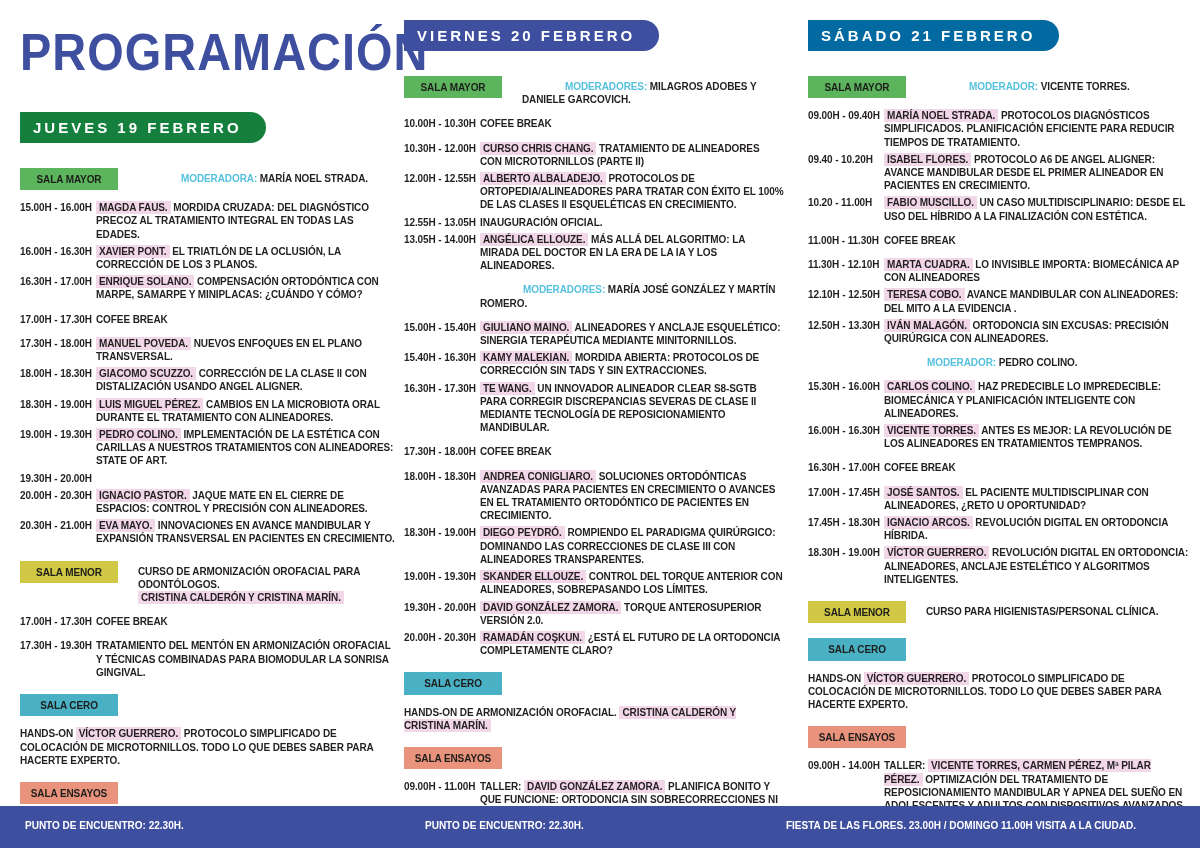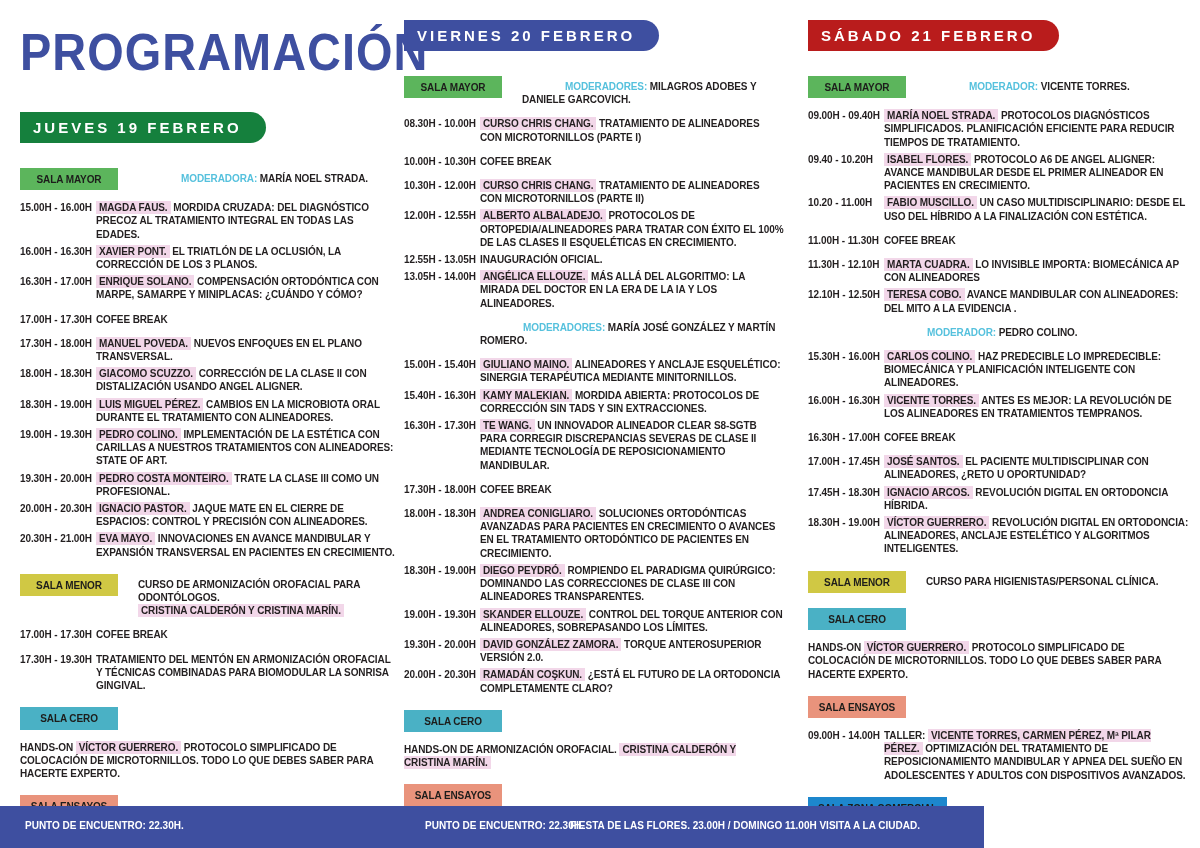--- a/index.html
+++ b/index.html
@@ -41,21 +41,21 @@
     padding:5px 10px 4px 10px; color:#1d1d1b; font-size:10px;
   }
   .room-text { flex:1; padding-left:20px; padding-top:4px; }
   .fulltext { margin-top:8px; }
 
   .t-plain { }
   .t-hl { background:#f2d7e9; padding:1px 3px 1px 3px; }
   .t-cyan { color:#56c1dd;margin-left:43px; }
 
   .footer-bar {
-    position:absolute; left:0; top:806px; width:984px; height:42px;
+    position:absolute; left:0; top:806px; width:1200px; height:42px;
     background:#3e4fa0; color:#ffffff;
   }
   .footer-note { position:absolute; top:14px; font-size:10px; letter-spacing:0; white-space:nowrap; }
   .footer-note.f-left { left:25px; }
   .footer-note.f-center { left:425px; }
   .footer-note.f-right { right:64px; }
 </style>
 </head>
 <body>
 
@@ -95,21 +95,20 @@
         <div class=" row session">
           <span class="time">18.30H - 19.00H</span>
           <span class="body"><span class="t-hl">LUIS MIGUEL PÉREZ.</span><span class="t-plain"> CAMBIOS EN LA MICROBIOTA ORAL DURANTE EL TRATAMIENTO CON ALINEADORES.</span></span>
         </div>
         <div class=" row session">
           <span class="time">19.00H - 19.30H</span>
           <span class="body"><span class="t-hl">PEDRO COLINO.</span><span class="t-plain"> IMPLEMENTACIÓN DE LA ESTÉTICA CON CARILLAS A NUESTROS TRATAMIENTOS CON ALINEADORES: STATE OF ART.</span></span>
         </div>
         <div class=" row session">
           <span class="time">19.30H - 20.00H</span>
-          <span class="body"><span class="t-hl">PEDRO COSTA MONTEIRO.</span><span class="t-plain"> TRATE LA CLASE III COMO UN PROFESIONAL.</span></span>
         </div>
         <div class=" row session">
           <span class="time">20.00H - 20.30H</span>
           <span class="body"><span class="t-hl">IGNACIO PASTOR.</span><span class="t-plain"> JAQUE MATE EN EL CIERRE DE ESPACIOS: CONTROL Y PRECISIÓN CON ALINEADORES.</span></span>
         </div>
         <div class=" row session">
           <span class="time">20.30H - 21.00H</span>
           <span class="body"><span class="t-hl">EVA MAYO.</span><span class="t-plain"> INNOVACIONES EN AVANCE MANDIBULAR Y EXPANSIÓN TRANSVERSAL EN PACIENTES EN CRECIMIENTO.</span></span>
         </div>
         <div class=" row room-row">
@@ -134,24 +133,20 @@
       </div>
   </div>
   <div class="col col-1">
     <div><span class="day-pill" style="background: rgb(62, 79, 160);">VIERNES 20 FEBRERO</span></div>
     <div class="items">
         <div class=" row room-row">
           <span class="room-tag" style="background: rgb(92, 181, 92);">SALA MAYOR</span>
           <span class="room-text"><span class="t-cyan">MODERADORES: </span><span class="t-plain">MILAGROS ADOBES Y DANIELE GARCOVICH.</span></span>
         </div>
         <div class="sp row session">
-          <span class="time">08.30H - 10.00H</span>
-          <span class="body"><span class="t-hl">CURSO CHRIS CHANG.</span><span class="t-plain"> TRATAMIENTO DE ALINEADORES CON MICROTORNILLOS (PARTE I)</span></span>
-        </div>
-        <div class="sp row session">
           <span class="time">10.00H - 10.30H</span>
           <span class="body"><span class="t-plain">COFEE BREAK</span></span>
         </div>
         <div class="sp row session">
           <span class="time">10.30H - 12.00H</span>
           <span class="body"><span class="t-hl">CURSO CHRIS CHANG.</span><span class="t-plain"> TRATAMIENTO DE ALINEADORES CON MICROTORNILLOS (PARTE II)</span></span>
         </div>
         <div class=" row session">
           <span class="time">12.00H - 12.55H</span>
           <span class="body"><span class="t-hl">ALBERTO ALBALADEJO.</span><span class="t-plain">  PROTOCOLOS DE ORTOPEDIA/ALINEADORES PARA TRATAR CON ÉXITO EL 100% DE LAS CLASES II ESQUELÉTICAS EN CRECIMIENTO.</span></span>
@@ -211,21 +206,21 @@
         <div class=" row room-row">
           <span class="room-tag" style="background: rgb(233, 147, 124);">SALA ENSAYOS</span>
         </div>
         <div class="sp row session">
           <span class="time">09.00H - 11.00H</span>
           <span class="body"><span class="t-plain">TALLER:  </span><span class="t-hl">DAVID GONZÁLEZ ZAMORA.</span><span class="t-plain">  PLANIFICA BONITO Y QUE FUNCIONE: ORTODONCIA SIN SOBRECORRECCIONES NI RODEOS.</span></span>
         </div>
       </div>
   </div>
   <div class="col col-2">
-    <div><span class="day-pill" style="background: #b91c1c;">SÁBADO 21 FEBRERO</span></div>
+    <div><span class="day-pill" style="background: #0369a1;">SÁBADO 21 FEBRERO</span></div>
     <div class="items">
         <div class=" row room-row">
           <span class="room-tag" style="background: rgb(92, 181, 92);">SALA MAYOR</span>
           <span class="room-text"><span class="t-cyan">MODERADOR: </span><span class="t-plain">VICENTE TORRES.</span></span>
         </div>
         <div class="sp row session">
           <span class="time">09.00H - 09.40H</span>
           <span class="body"><span class="t-hl">MARÍA NOEL STRADA.</span><span class="t-plain">  PROTOCOLOS DIAGNÓSTICOS SIMPLIFICADOS. PLANIFICACIÓN EFICIENTE PARA REDUCIR TIEMPOS DE TRATAMIENTO.</span></span>
         </div>
         <div class=" row session">
@@ -240,20 +235,24 @@
           <span class="time">11.00H - 11.30H</span>
           <span class="body"><span class="t-plain">COFEE BREAK</span></span>
         </div>
         <div class="sp row session">
           <span class="time">11.30H - 12.10H</span>
           <span class="body"><span class="t-hl">MARTA CUADRA.</span><span class="t-plain">  LO INVISIBLE IMPORTA: BIOMECÁNICA AP CON ALINEADORES</span></span>
         </div>
         <div class=" row session">
           <span class="time">12.10H - 12.50H</span>
           <span class="body"><span class="t-hl">TERESA COBO.</span><span class="t-plain">  AVANCE MANDIBULAR CON ALINEADORES: DEL MITO A LA EVIDENCIA .</span></span>
+        </div>
+        <div class=" row session">
+          <span class="time">12.50H - 13.30H</span>
+          <span class="body"><span class="t-hl">IVÁN MALAGÓN.</span><span class="t-plain">  ORTODONCIA SIN EXCUSAS: PRECISIÓN QUIRÚRGICA CON ALINEADORES.</span></span>
         </div>
         <div class="sp row session">
           <span class="time"></span>
           <span class="body"><span class="t-cyan">MODERADOR: </span><span class="t-plain"> PEDRO COLINO.</span></span>
         </div>
         <div class="sp row session">
           <span class="time">15.30H - 16.00H</span>
           <span class="body"><span class="t-hl">CARLOS COLINO.</span><span class="t-plain">  HAZ PREDECIBLE LO IMPREDECIBLE: BIOMECÁNICA Y PLANIFICACIÓN INTELIGENTE CON ALINEADORES.</span></span>
         </div>
         <div class=" row session">

